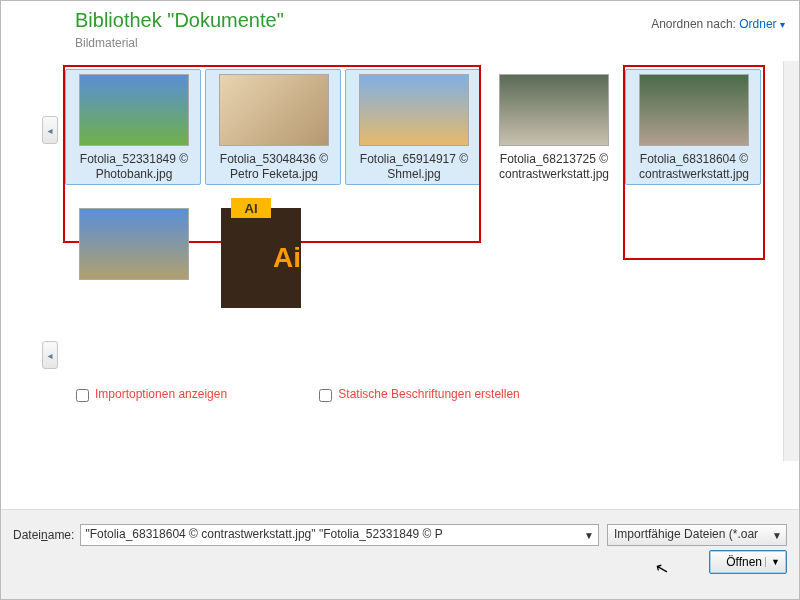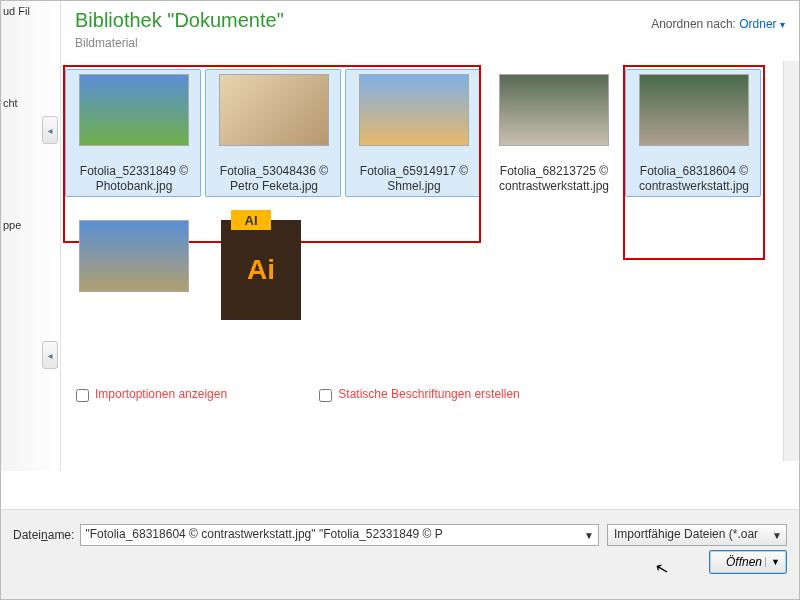--- a/index.html
+++ b/index.html
@@ -65,26 +65,26 @@
     border: 1px solid transparent;
     border-radius: 2px;
   }
   .thumb-cell.selected {
     background: #d9eaf9;
     border: 1px solid #7fb5e6;
   }
   .thumb-img {
     width: 110px;
     height: 72px;
-    margin: 0 auto 18px auto;
+    margin: 0 auto 6px auto;
     background: #ccc;
     border: 1px solid #aaa;
     display: flex;
     align-items: center;
-    justify-content: center;
+    justify-content: flex-end;
     font-size: 9px;
     color: #fff;
   }
   .thumb-img.building { background: linear-gradient(#5a8fd6, #6fb04a); }
   .thumb-img.kids1 { background: linear-gradient(135deg,#e8d4b0,#b59870); }
   .thumb-img.kids2 { background: linear-gradient(#7fb0e5,#e6b96a); }
   .thumb-img.teacher { background: linear-gradient(#5a6b55,#c8c0b0); }
   .thumb-img.class { background: linear-gradient(#4a6b4a,#b0a090); }
   .thumb-img.sport { background: linear-gradient(#5a8fd6,#b0a070); }
   .thumb-img.ai {
@@ -201,21 +201,20 @@
   }
   .btn {
     height: 24px;
     border: 1px solid #8a8a8a;
     background: linear-gradient(#fdfdfd,#e4e4e4);
     font-size: 12px;
     padding: 0 16px;
     cursor: pointer;
     border-radius: 2px;
     position: relative;
-    font-style: italic;
   }
   .btn.primary {
     border: 1px solid #3c7fb1;
     box-shadow: 0 0 0 1px #a7d0ef inset;
     padding-right: 24px;
   }
   .btn.primary .split-caret {
     position: absolute;
     right: 6px; top: 50%;
     transform: translateY(-50%);
@@ -249,25 +248,20 @@
     justify-content: center;
     font-size: 10px;
     color: #5a7fa0;
   }
 </style>
 </head>
 <body>
 
 <div class="window">
 
-  <div class="left-strip">
-    <div>ud Fil</div>
-    <div>cht</div>
-    <div style="margin-top:110px">ppe</div>
-  </div>
 
   <div class="edge-mark" style="top:115px">◂</div>
   <div class="edge-mark" style="top:340px">◂</div>
 
   <div class="header">
     <div class="title">Bibliothek "Dokumente"</div>
     <div class="subtitle">Bildmaterial</div>
     <div class="arrange">
       <span>Anordnen nach:</span>
       <span class="link">

